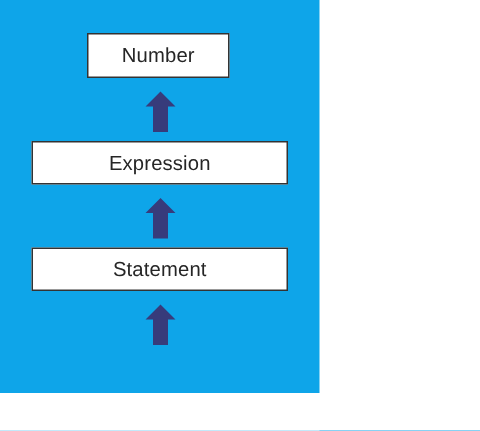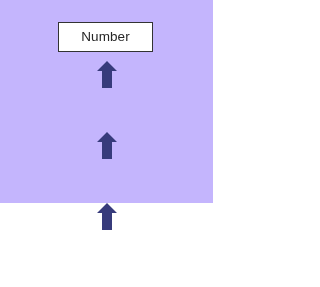--- a/index.html
+++ b/index.html
@@ -10,22 +10,22 @@
   }
   body {
     width: 213px;
     height: 287px;
     overflow: hidden;
     font-family: "Liberation Sans", "DejaVu Sans", sans-serif;
   }
   #diagram {
     position: relative;
     width: 213px;
-    height: 203px;
-    background: #c4b5fd;
+    height: 262px;
+    background: #0ea5e9;
   }
   .node-box {
     position: absolute;
     box-sizing: border-box;
     background: #ffffff;
     border: 1.6px solid #333333;
     display: flex;
     align-items: center;
     justify-content: center;
   }
@@ -86,27 +86,33 @@
   <div class="node-box node-number">
     <span class="node-label">Number</span>
   </div>
 
   <div class="arrow arrow-1">
     <svg viewBox="0 0 22 29" xmlns="http://www.w3.org/2000/svg" aria-hidden="true">
       <polygon points="11,1 21,11 16,11 16,28 6,28 6,11 1,11" fill="#373b7b"></polygon>
     </svg>
   </div>
 
+  <div class="node-box node-expression">
+    <span class="node-label">Expression</span>
+  </div>
 
   <div class="arrow arrow-2">
     <svg viewBox="0 0 22 29" xmlns="http://www.w3.org/2000/svg" aria-hidden="true">
       <polygon points="11,1 21,11 16,11 16,28 6,28 6,11 1,11" fill="#373b7b"></polygon>
     </svg>
   </div>
 
+  <div class="node-box node-statement">
+    <span class="node-label">Statement</span>
+  </div>
 
   <div class="arrow arrow-3">
     <svg viewBox="0 0 22 29" xmlns="http://www.w3.org/2000/svg" aria-hidden="true">
       <polygon points="11,1 21,11 16,11 16,28 6,28 6,11 1,11" fill="#373b7b"></polygon>
     </svg>
   </div>
 
 
 </div>
 

